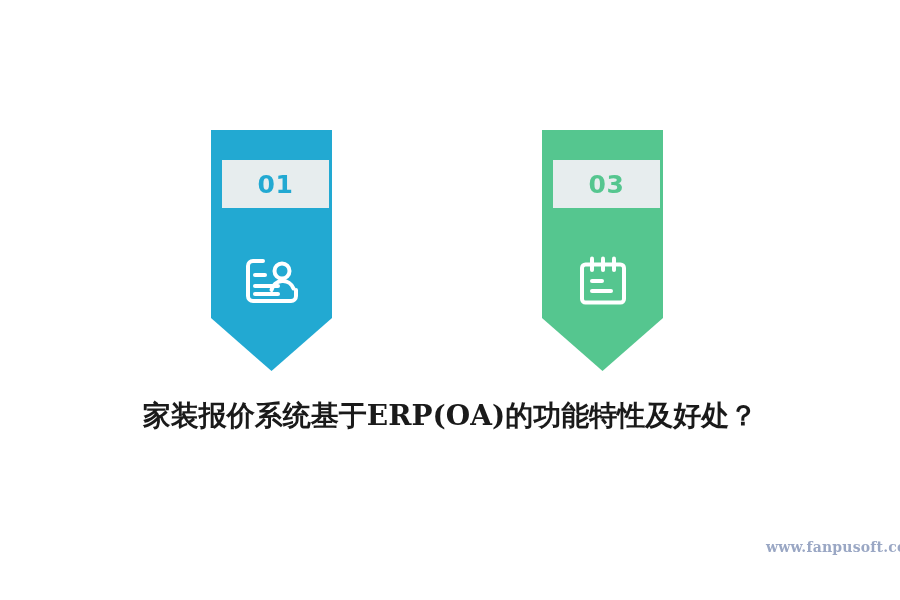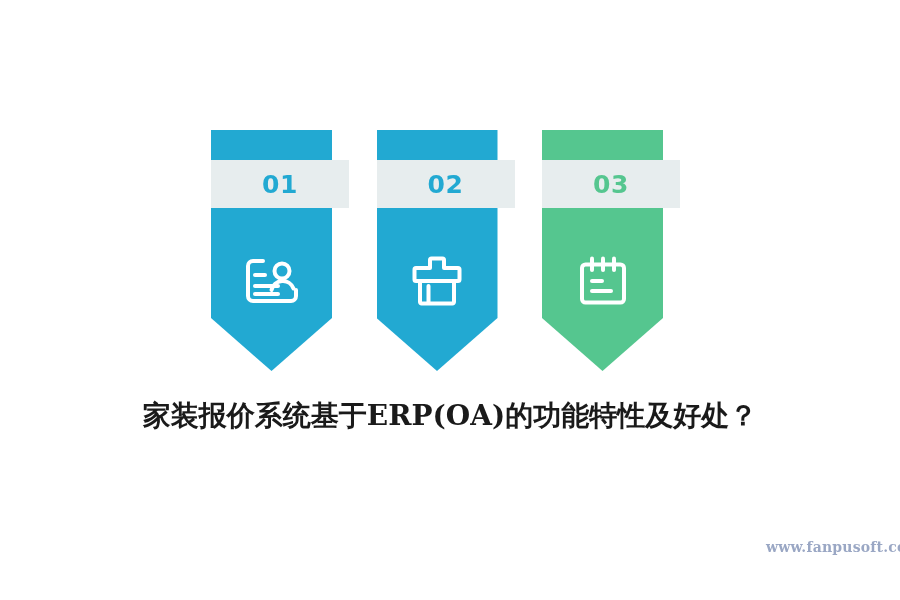--- a/index.html
+++ b/index.html
@@ -49,23 +49,23 @@
     width: 121px;
     height: 241px;
     -webkit-clip-path: polygon(0 0, 100% 0, 100% 78.0%, 50% 100%, 0 78.0%);
     clip-path: polygon(0 0, 100% 0, 100% 78.0%, 50% 100%, 0 78.0%);
     background: #22a9d2;
   }
   .banner.green .banner-body { background: #55c68f; }
 
   .banner-band {
     position: absolute;
-    left: 0;
+    left: 11px;
     top: 30px;
-    width: 138px;
+    width: 107px;
     height: 48px;
     background: #e7edee;
     display: flex;
     align-items: center;
     justify-content: center;
   }
 
   .banner-num {
     font-family: "DejaVu Sans", sans-serif;
     font-size: 25px;
@@ -165,33 +165,20 @@
           <path d="M18 4 H8 a5 5 0 0 0 -5 5 V39 a5 5 0 0 0 5 5 H46 a5 5 0 0 0 5 -5 V33" stroke="#ffffff" stroke-width="4" stroke-linecap="round" stroke-linejoin="round" fill="none"></path>
           <path d="M10 18 H20" stroke="#ffffff" stroke-width="4" stroke-linecap="round"></path>
           <path d="M10 29 H33" stroke="#ffffff" stroke-width="4" stroke-linecap="round"></path>
           <path d="M10 37 H33" stroke="#ffffff" stroke-width="4" stroke-linecap="round"></path>
           <circle cx="37" cy="14" r="7.5" stroke="#ffffff" stroke-width="4" fill="none"></circle>
           <path d="M26.5 33 a11.5 11.5 0 0 1 22 -1.5" stroke="#ffffff" stroke-width="4" stroke-linecap="round" fill="none"></path>
         </svg>
       </div>
     </div>
 
-    <div class="banner blue">
-      <div class="banner-body" style="background: rgb(34, 169, 210);"></div>
-      <div class="banner-band" style="background: rgb(231, 237, 238);">
-        <span class="banner-num" style="color: rgb(34, 169, 210);">02</span>
-      </div>
-      <div class="banner-icon">
-        <svg width="50" height="52" viewBox="0 0 50 52" fill="none" xmlns="http://www.w3.org/2000/svg" aria-hidden="true">
-          <path d="M18 13 V5 a1.5 1.5 0 0 1 1.5 -1.5 H30.5 A1.5 1.5 0 0 1 32 5 V13 H46 a1.5 1.5 0 0 1 1.5 1.5 V24.5 A1.5 1.5 0 0 1 46 26 H4 a1.5 1.5 0 0 1 -1.5 -1.5 V14.5 A1.5 1.5 0 0 1 4 13 Z" stroke="#ffffff" stroke-width="4" stroke-linejoin="round" fill="none"></path>
-          <path d="M8 26 V47 a1.5 1.5 0 0 0 1.5 1.5 H40.5 A1.5 1.5 0 0 0 42 47 V26" stroke="#ffffff" stroke-width="4" stroke-linejoin="round" stroke-linecap="round" fill="none"></path>
-          <path d="M16.5 31 V48" stroke="#ffffff" stroke-width="4" stroke-linecap="round"></path>
-        </svg>
-      </div>
-    </div>
 
     <div class="banner green">
       <div class="banner-body" style="background: rgb(85, 198, 143);"></div>
       <div class="banner-band" style="background: rgb(231, 237, 238);">
         <span class="banner-num" style="color: rgb(85, 198, 143);">03</span>
       </div>
       <div class="banner-icon">
         <svg width="50" height="50" viewBox="0 0 50 50" fill="none" xmlns="http://www.w3.org/2000/svg" aria-hidden="true">
           <rect x="4" y="8.5" width="42" height="38" rx="3.5" stroke="#ffffff" stroke-width="4" fill="none"></rect>
           <path d="M14 2.5 V14" stroke="#ffffff" stroke-width="4" stroke-linecap="round"></path>

